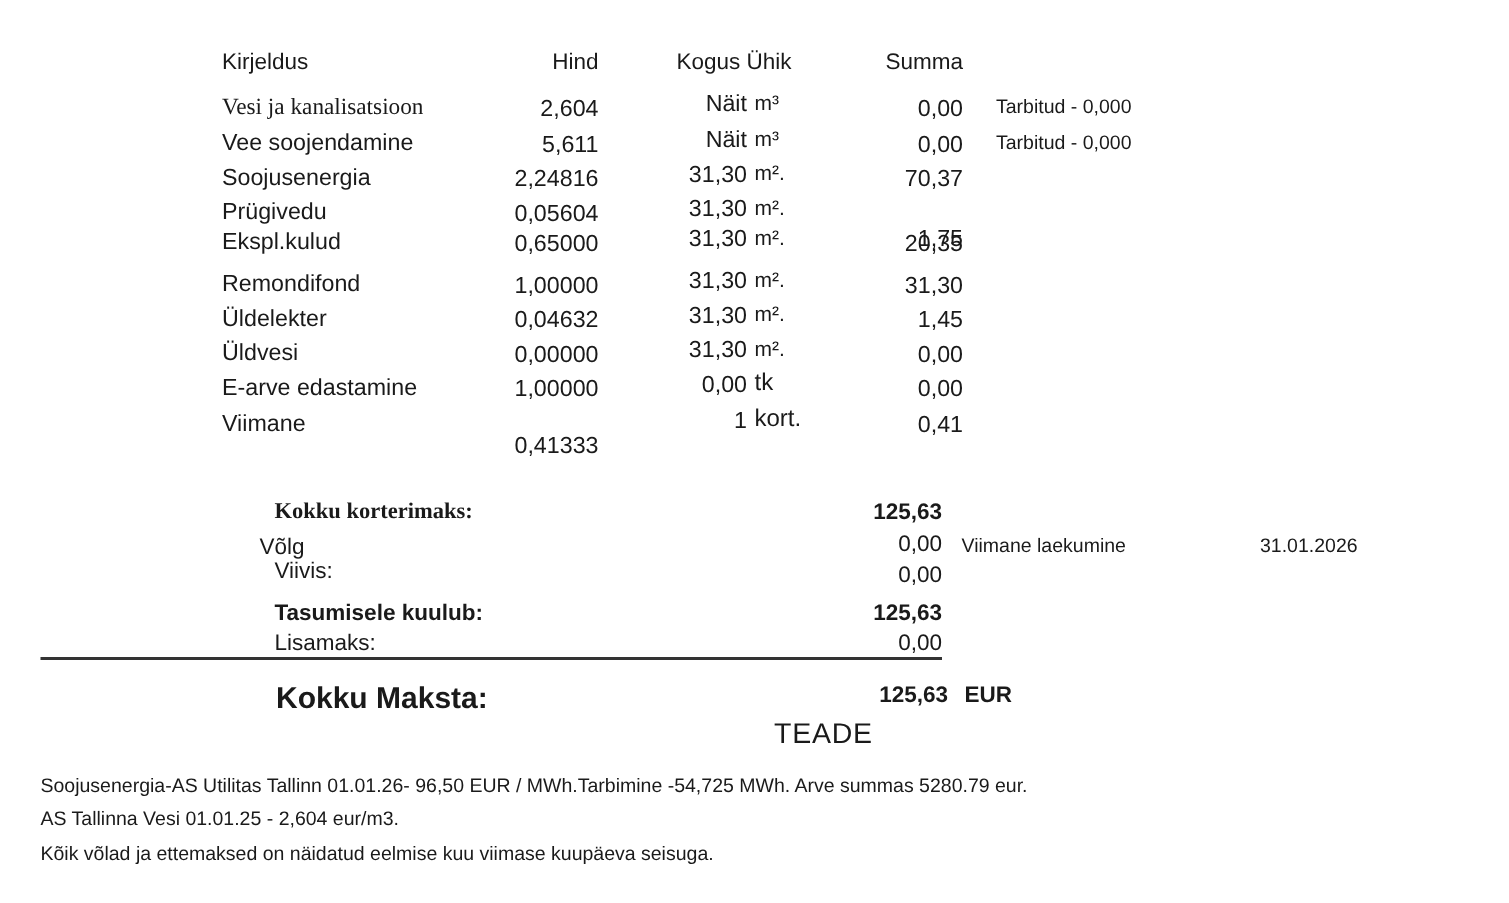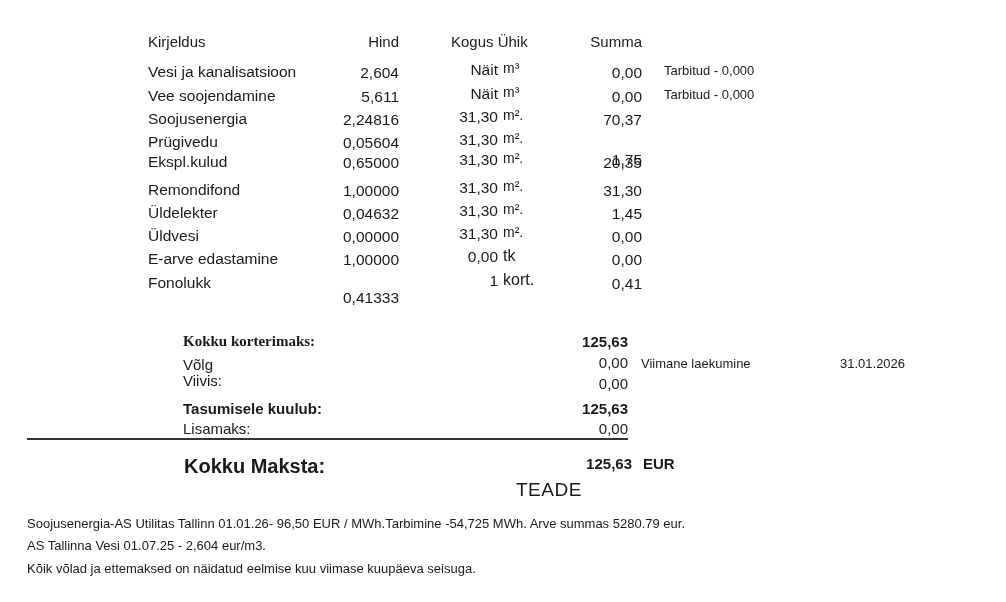--- a/index.html
+++ b/index.html
@@ -18,21 +18,21 @@
 </style>
 </head>
 <body>
 
 <div class="abs hdr" style="left:148px;">Kirjeldus</div>
 <div class="abs hdr r" style="left:320px; width:79px;">Hind</div>
 <div class="abs hdr" style="left:451px;">Kogus Ühik</div>
 <div class="abs hdr r" style="left:560px; width:82px;">Summa</div>
 
 <div id="rows">
-    <div class="abs row" style="left:148px; top:63px;">Vesi ja kanalisatsioon</div>
+    <div class="abs row" style="left:148px; top:63px;font-family:Liberation Serif, serif;">Vesi ja kanalisatsioon</div>
     <div class="abs row r" style="left:300px; width:99px; top:64px;">2,604</div>
     <div class="abs row r" style="left:420px; width:78px; top:61px;">Näit</div>
     <div class="abs row" style="left:503px; top:60px; font-size:14px;">m³</div>
     <div class="abs row r" style="left:560px; width:82px; top:64px;">0,00</div>
     <div class="abs note" style="left:664px; top:63px;">Tarbitud - 0,000</div>
     <div class="abs row" style="left:148px; top:87px;">Vee soojendamine</div>
     <div class="abs row r" style="left:300px; width:99px; top:88px;">5,611</div>
     <div class="abs row r" style="left:420px; width:78px; top:85px;">Näit</div>
     <div class="abs row" style="left:503px; top:84px; font-size:14px;">m³</div>
     <div class="abs row r" style="left:560px; width:82px; top:88px;">0,00</div>
@@ -65,31 +65,31 @@
     <div class="abs row" style="left:148px; top:227px;">Üldvesi</div>
     <div class="abs row r" style="left:300px; width:99px; top:228px;">0,00000</div>
     <div class="abs row r" style="left:420px; width:78px; top:225px;">31,30</div>
     <div class="abs row" style="left:503px; top:224px; font-size:14px;">m².</div>
     <div class="abs row r" style="left:560px; width:82px; top:228px;">0,00</div>
     <div class="abs row" style="left:148px; top:250px;">E-arve edastamine</div>
     <div class="abs row r" style="left:300px; width:99px; top:251px;">1,00000</div>
     <div class="abs row r" style="left:420px; width:78px; top:248px;">0,00</div>
     <div class="abs row" style="left:503px; top:247px; font-size:16px;">tk</div>
     <div class="abs row r" style="left:560px; width:82px; top:251px;">0,00</div>
-    <div class="abs row" style="left:148px; top:274px;">Fonolukk</div>
+    <div class="abs row" style="left:148px; top:274px;">Viimane</div>
     <div class="abs row r" style="left:300px; width:99px; top:275px;margin-top:14px;">0,41333</div>
     <div class="abs row r" style="left:420px; width:78px; top:272px;">1</div>
     <div class="abs row" style="left:503px; top:271px; font-size:16px;">kort.</div>
     <div class="abs row r" style="left:560px; width:82px; top:275px;">0,41</div>
   </div>
 
 <div class="abs row bold" style="left:183px; top:333px; font-size:15px;font-family:Liberation Serif, serif;">Kokku korterimaks:</div>
 <div class="abs row bold r" style="left:540px; width:88px; top:333px; font-size:15px;">125,63</div>
 
-<div class="abs row" style="left:183px; top:356px; font-size:15px;">Võlg</div>
+<div class="abs row" style="left:173px; top:356px; font-size:15px;">Võlg</div>
 <div class="abs row r" style="left:540px; width:88px; top:354px; font-size:15px;">0,00</div>
 <div class="abs note" style="left:641px; top:356px;">Viimane laekumine</div>
 <div class="abs note" style="left:840px; top:356px;">31.01.2026</div>
 
 <div class="abs row" style="left:183px; top:372px; font-size:15px;">Viivis:</div>
 <div class="abs row r" style="left:540px; width:88px; top:375px; font-size:15px;">0,00</div>
 
 <div class="abs row bold" style="left:183px; top:400px; font-size:15px;">Tasumisele kuulub:</div>
 <div class="abs row bold r" style="left:540px; width:88px; top:400px; font-size:15px;">125,63</div>
 
@@ -97,14 +97,14 @@
 <div class="abs row r" style="left:540px; width:88px; top:420px; font-size:15px;">0,00</div>
 
 <div class="rule"></div>
 
 <div class="abs row bold" style="left:184px; top:455px; font-size:20px;">Kokku Maksta:</div>
 <div class="abs row bold r" style="left:540px; width:92px; top:455px; font-size:15px;">125,63</div>
 <div class="abs row bold" style="left:643px; top:455px; font-size:15px;">EUR</div>
 
 <div class="abs" style="left:516px; top:479px; font-size:19px; letter-spacing:0.5px;">TEADE</div>
 <div class="abs foot" style="top:516px;">Soojusenergia-AS Utilitas Tallinn 01.01.26- 96,50 EUR / MWh.Tarbimine -54,725 MWh. Arve summas 5280.79 eur.</div>
-<div class="abs foot" style="top:538px;">AS Tallinna Vesi 01.07.25 - 2,604 eur/m3.</div>
+<div class="abs foot" style="top:538px;">AS Tallinna Vesi 01.01.25 - 2,604 eur/m3.</div>
 <div class="abs foot" style="top:561px;">Kõik võlad ja ettemaksed on näidatud eelmise kuu viimase kuupäeva seisuga.</div>
 
 </body></html>

